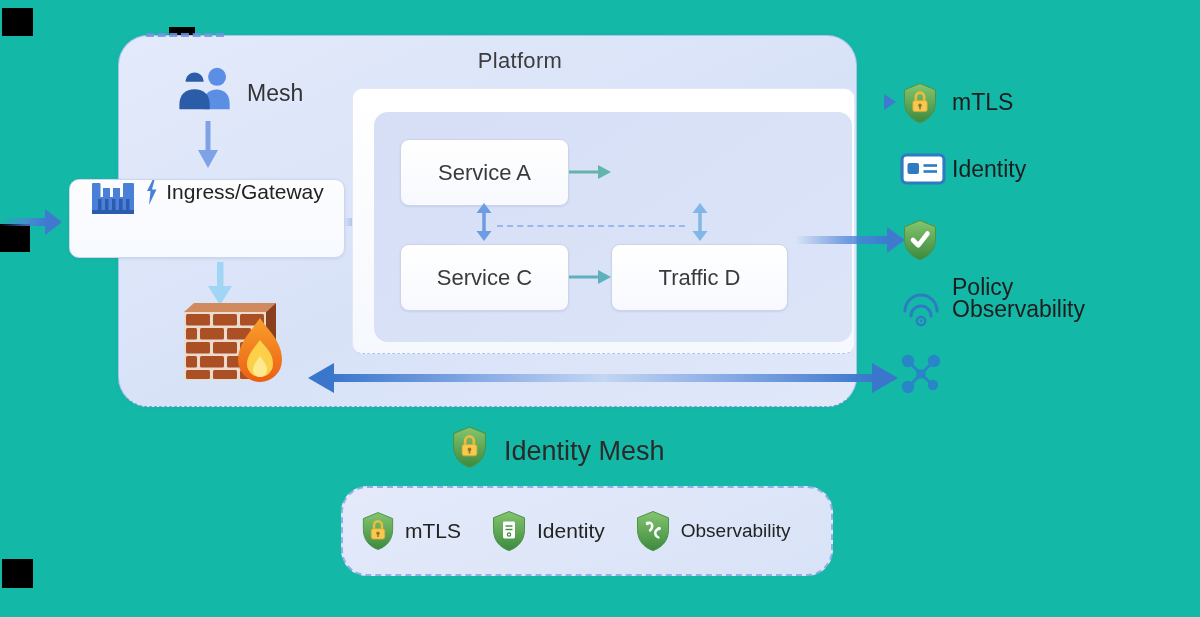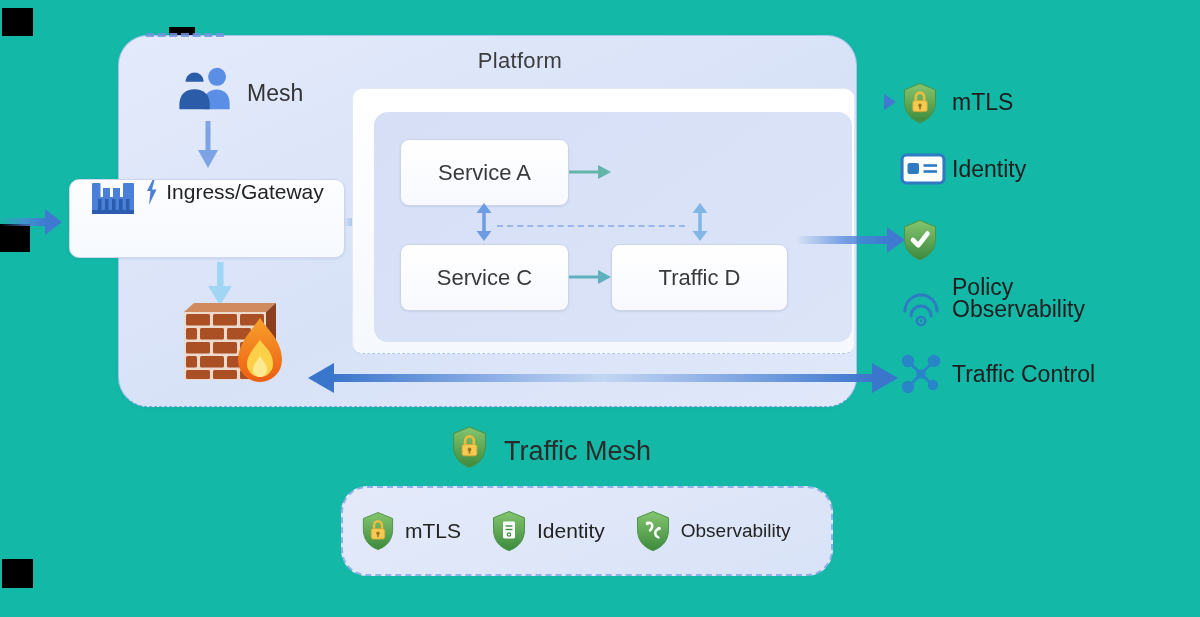--- a/index.html
+++ b/index.html
@@ -268,30 +268,29 @@
         <line x1="23" y1="23" x2="36" y2="10"></line>
       <line x1="23" y1="23" x2="10" y2="36"></line>
         <line x1="23" y1="23" x2="35" y2="34"></line>
     </g>
     <rect x="18.5" y="18.5" width="9" height="9" rx="2" fill="#2886c8"></rect>
     <circle cx="10" cy="10" r="6.2" fill="#2886c8"></circle>
       <circle cx="36" cy="10" r="6.2" fill="#2886c8"></circle>
     <circle cx="10" cy="36" r="6.2" fill="#2886c8"></circle>
       <circle cx="35" cy="34" r="5.2" fill="#2886c8"></circle>
   </svg>
-  <div class="abs legend-text lbl" style="left:952px;top:361px;">Traffic Control</div>
 
   <svg class="abs" style="left:451px;top:425px;" width="37" height="44" viewBox="0 0 36 42">
     <path d="M18 1.5 L33.5 7.8 V19.5 C33.5 30.5 27 37.6 18 40.6 C9 37.6 2.5 30.5 2.5 19.5 V7.8 Z" fill="url(#gShield)" stroke="#4b9346" stroke-width="1"></path>
     <path d="M13.8 19.2 v-4.4 a4.2 4.2 0 0 1 8.4 0 v4.4" fill="none" stroke="#ecbc40" stroke-width="2.6"></path>
     <rect x="10.8" y="18.6" width="14.4" height="11" rx="2.2" fill="#f6ca52" stroke="#d9a832" stroke-width="0.8"></rect>
     <circle cx="18" cy="23.4" r="1.8" fill="#9a741c"></circle>
       <rect x="17.2" y="24" width="1.6" height="3.4" fill="#9a741c"></rect>
   </svg>
-  <div class="abs sm-title lbl" style="left:504px;top:436px;">Traffic Mesh</div>
+  <div class="abs sm-title lbl" style="left:504px;top:436px;">Identity Mesh</div>
 
   <div class="abs pill" style="left:341px;top:486px;width:492px;height:90px;box-sizing:border-box;">
     <div class="feature">
       <svg width="34" height="40" viewBox="0 0 36 42">
         <path d="M18 1.5 L33.5 7.8 V19.5 C33.5 30.5 27 37.6 18 40.6 C9 37.6 2.5 30.5 2.5 19.5 V7.8 Z" fill="url(#gShield)" stroke="#4b9346" stroke-width="1"></path>
         <path d="M13.8 19.2 v-4.4 a4.2 4.2 0 0 1 8.4 0 v4.4" fill="none" stroke="#ecbc40" stroke-width="2.6"></path>
         <rect x="10.8" y="18.6" width="14.4" height="11" rx="2.2" fill="#f6ca52" stroke="#d9a832" stroke-width="0.8"></rect>
         <circle cx="18" cy="23.4" r="1.8" fill="#9a741c"></circle>
           <rect x="17.2" y="24" width="1.6" height="3.4" fill="#9a741c"></rect>
       </svg>

